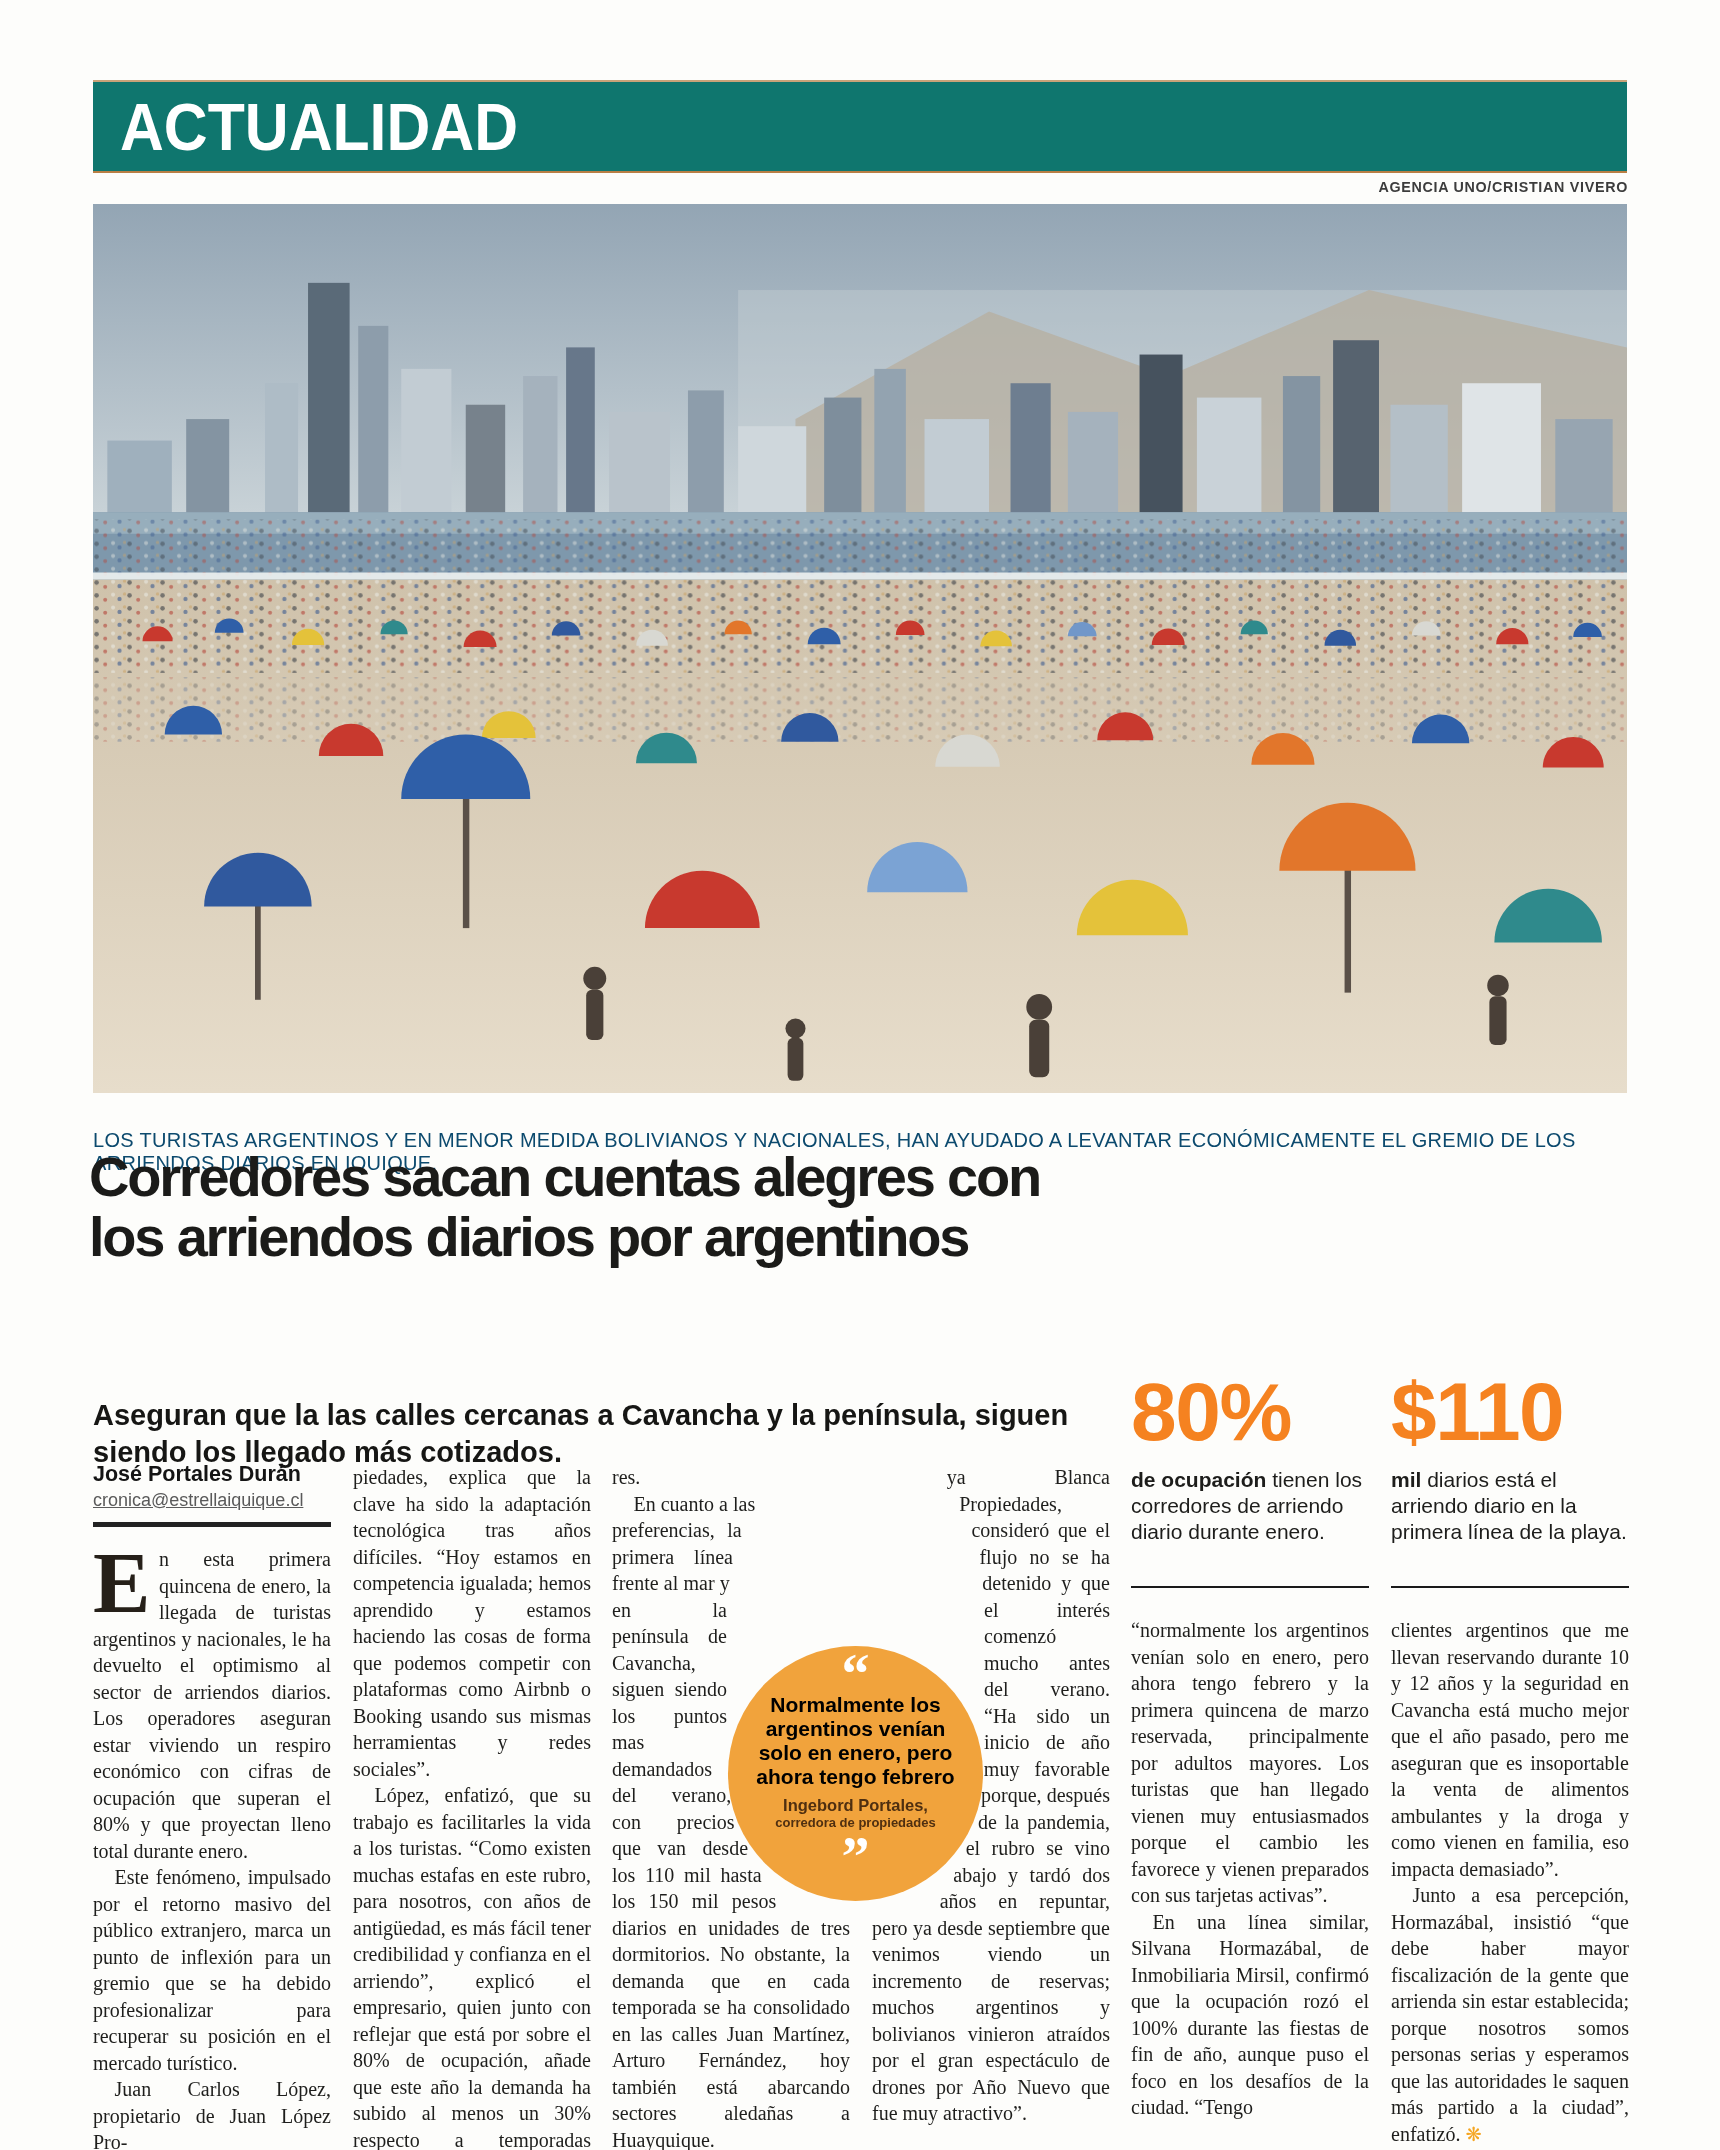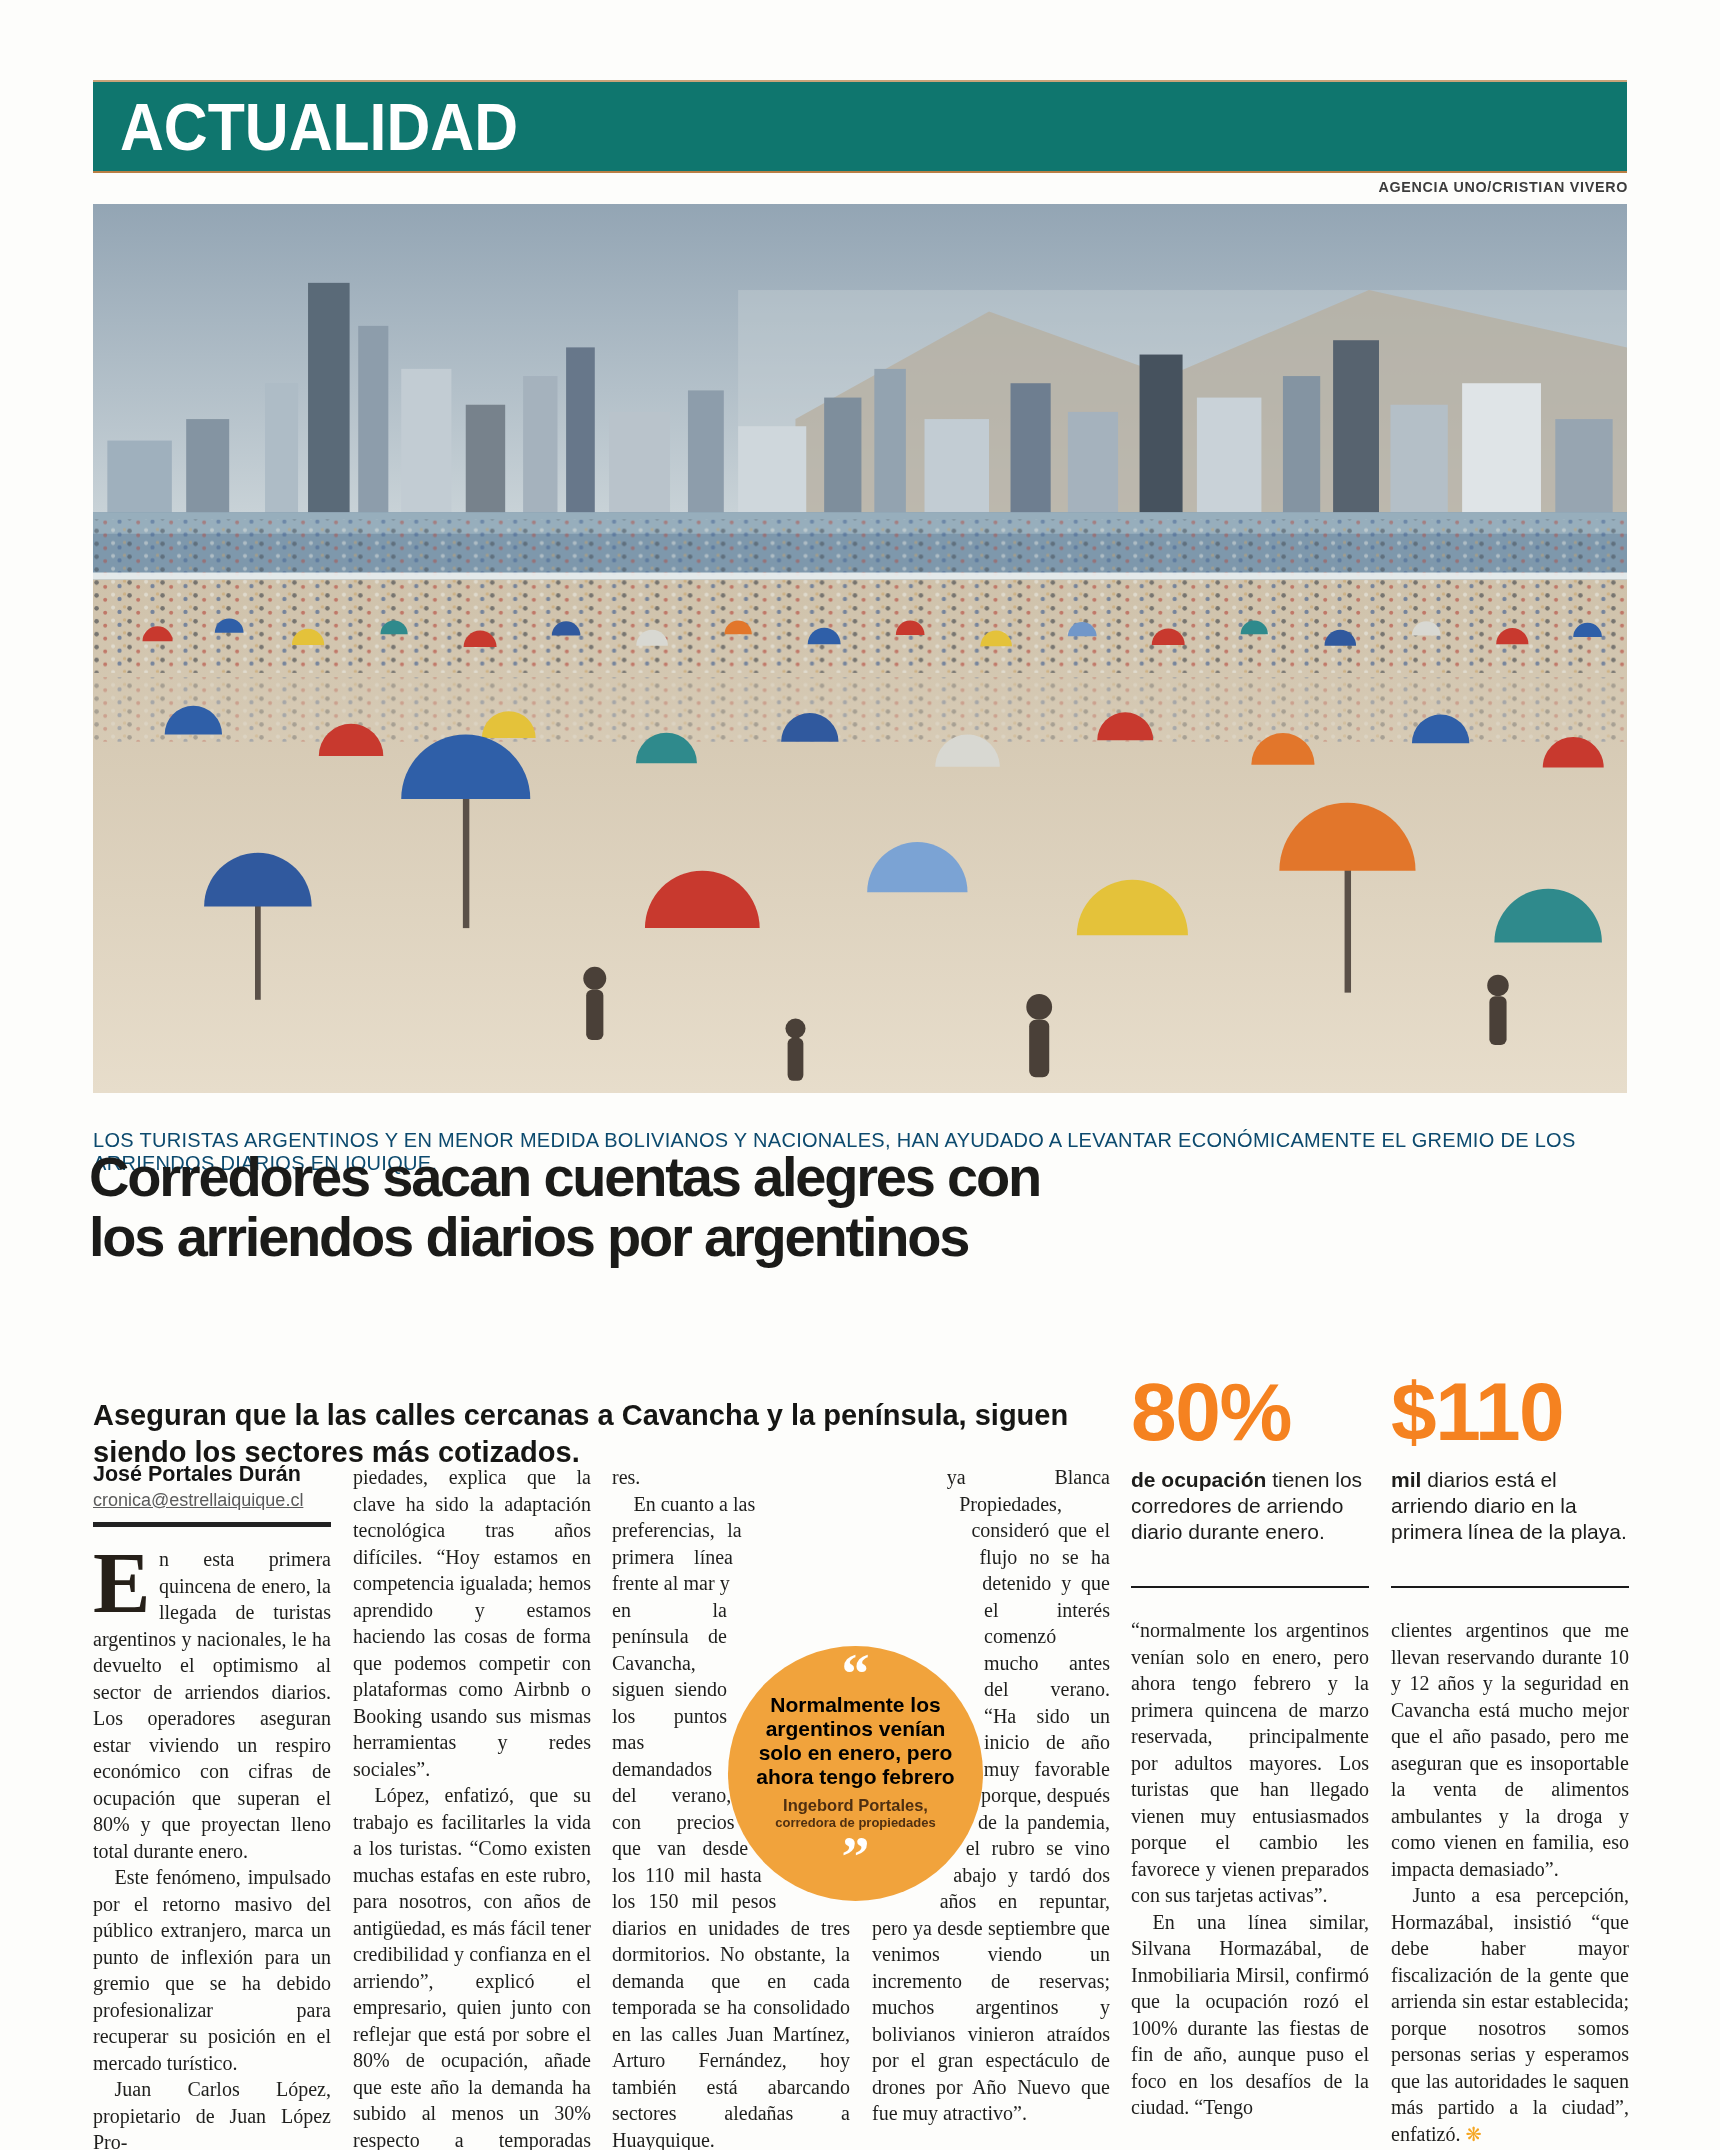--- a/index.html
+++ b/index.html
@@ -194,21 +194,21 @@
     </svg>
   </div>
 
   <div class="caption">LOS TURISTAS ARGENTINOS Y EN MENOR MEDIDA BOLIVIANOS Y NACIONALES, HAN AYUDADO A LEVANTAR ECONÓMICAMENTE EL GREMIO DE LOS ARRIENDOS DIARIOS EN IQUIQUE.</div>
 
   <div class="headline">
     <div>Corredores sacan cuentas alegres con</div>
     <div>los arriendos diarios por argentinos</div>
   </div>
 
-  <div class="subhead">Aseguran que la las calles cercanas a Cavancha y la península, siguen siendo los sectores más cotizados.</div>
+  <div class="subhead">Aseguran que la las calles cercanas a Cavancha y la península, siguen siendo los llegado más cotizados.</div>
 
   <div class="stat s1">80%</div>
   <div class="stat s2">$110</div>
   <div class="statcap s1">
     <b>de ocupación</b><span> tienen los corredores de arriendo diario durante enero.</span>
   </div>
   <div class="statcap s2">
     <b>mil</b><span> diarios está el arriendo diario en la primera línea de la playa.</span>
   </div>
   <div class="colrule s1"></div>

